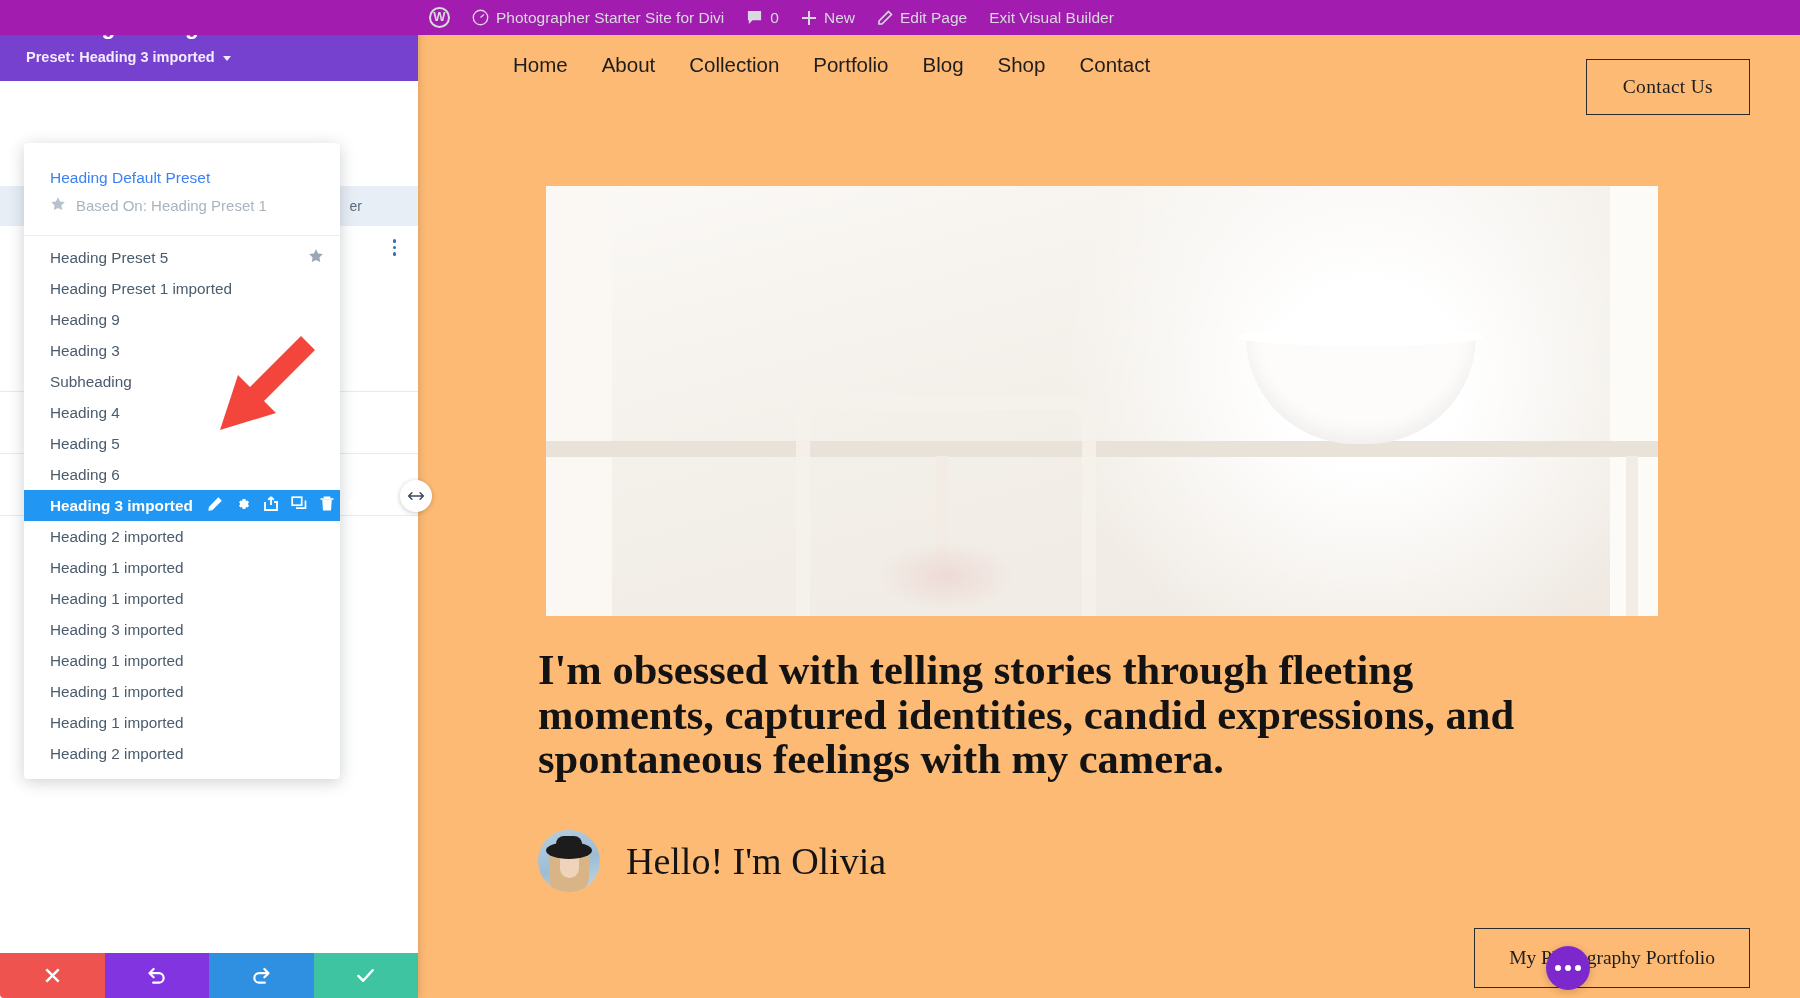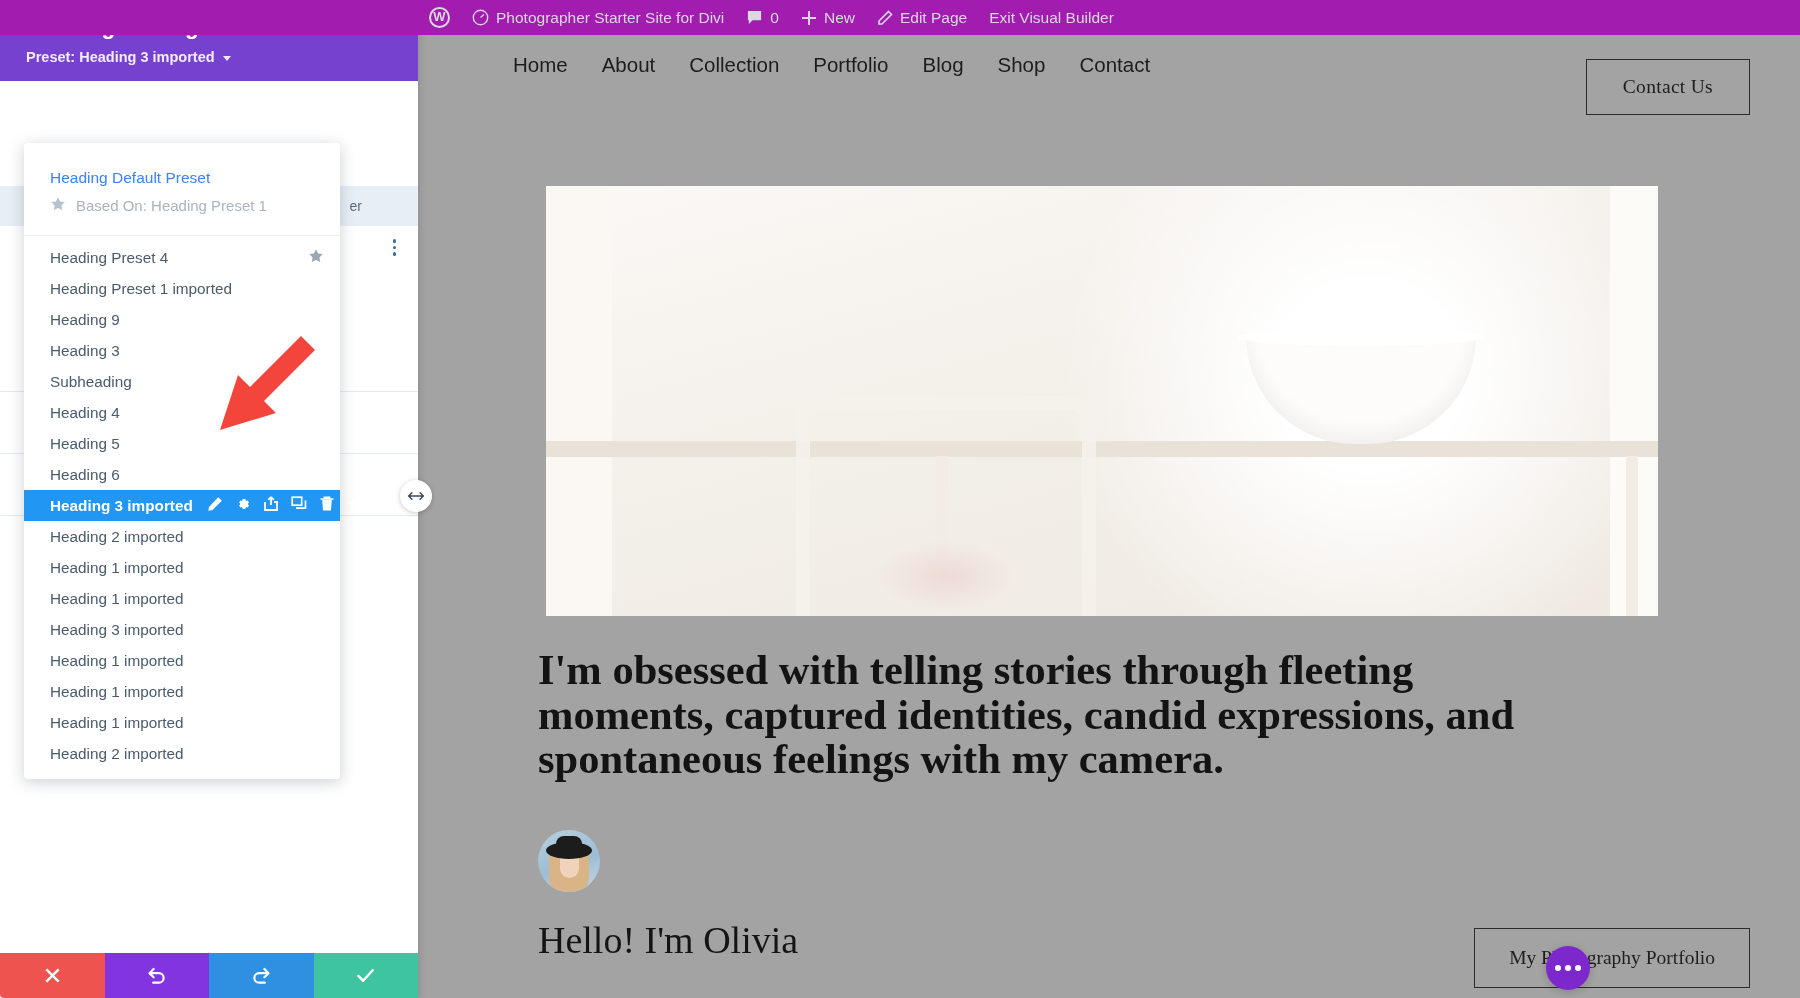--- a/index.html
+++ b/index.html
@@ -37,21 +37,21 @@
   .ab-icon { display: inline-flex; align-items: center; }
   .avatar-wrap { position: relative; width: 22px; height: 22px; background:#b9bcc0; margin-left:9px;}
   .avatar-wrap .head { position:absolute; left: 7px; top: 3px; width: 8px; height: 8px; border-radius:50%; background:#fff;}
   .avatar-wrap .body { position:absolute; left: 4px; top: 12px; width: 14px; height: 9px; border-radius: 7px 7px 0 0; background:#fff;}
   .search-ic { margin-left: 20px; display: flex; align-items: center; }
 
   
   .site {
     position: absolute; top: 35px; left: 418px;
     width: 1382px; height: 963px;
-    background: #a3a3a3; overflow: hidden;
+    background: #fdba74; overflow: hidden;
   }
   .site-nav {
     display: flex; align-items: center;
     padding: 18px 0 10px 95px; gap: 34px;
     font-size: 20.5px; color: #222; font-weight: 400;
   }
   .site-nav a { color: #1d1d1d; text-decoration: none; white-space: nowrap; }
   .contact-btn {
     position: absolute; right: 50px; top: 24px;
     border: 1.5px solid #2b2b2b; background: transparent;
@@ -92,21 +92,21 @@
   .hero-img .blush { position:absolute; left: 330px; top: 355px; width: 140px; height: 70px; background: radial-gradient(ellipse at center, rgba(233,196,196,.45), rgba(233,196,196,0) 70%); }
 
   .hero-heading {
     position: absolute; left: 120px; top: 613px; width: 1060px;
     font-family: "Liberation Serif", serif;
     font-size: 42.5px; line-height: 1.05; color: #131313;
   }
 
   .olivia-row {
     position: absolute; left: 120px; top: 795px;
-    display: flex; align-items: flex-start; gap: 26px; flex-direction: column;
+    display: flex; align-items: center; gap: 26px;
   }
   .olivia-avatar {
     width: 62px; height: 62px; border-radius: 50%;
     background: linear-gradient(160deg, #b8cfe0 0%, #9dbdd4 55%, #c8d9e6 100%);
     position: relative; overflow: hidden; flex: none;
   }
   .olivia-avatar .hat { position:absolute; left: 8px; top: 12px; width: 46px; height: 17px; background: #1c1c1c; border-radius: 50%;}
   .olivia-avatar .hat2 { position:absolute; left: 18px; top: 6px; width: 26px; height: 14px; background: #1c1c1c; border-radius: 8px 8px 0 0;}
   .olivia-avatar .hair { position:absolute; left: 11px; top: 25px; width: 40px; height: 40px; background: #d8b486; border-radius: 0 0 18px 18px;}
   .olivia-avatar .face { position:absolute; left: 22px; top: 26px; width: 19px; height: 22px; background: #f0d3bb; border-radius: 0 0 10px 10px;}
@@ -375,21 +375,21 @@
                 </svg>
             </span>
             <span>Based On: Heading Preset 1</span>
           </div>
         </div>
         <div class="divider"></div>
 
         <div>
 
           <div class="preset-item">
-            <span class="pi-label">Heading Preset 4</span>
+            <span class="pi-label">Heading Preset 5</span>
             <span class="star-right">
               <svg width="16" height="16" viewBox="0 0 20 20">
                   <path d="M10 1.5l2.6 5.3 5.9.85-4.25 4.15 1 5.85L10 14.9 4.75 17.65l1-5.85L1.5 7.65l5.9-.85z" fill="#9aa7b5"></path>
                 </svg>
             </span>
           </div>
 
           <div class="preset-item">
               <span class="pi-label">Heading Preset 1 imported</span>
             </div>

